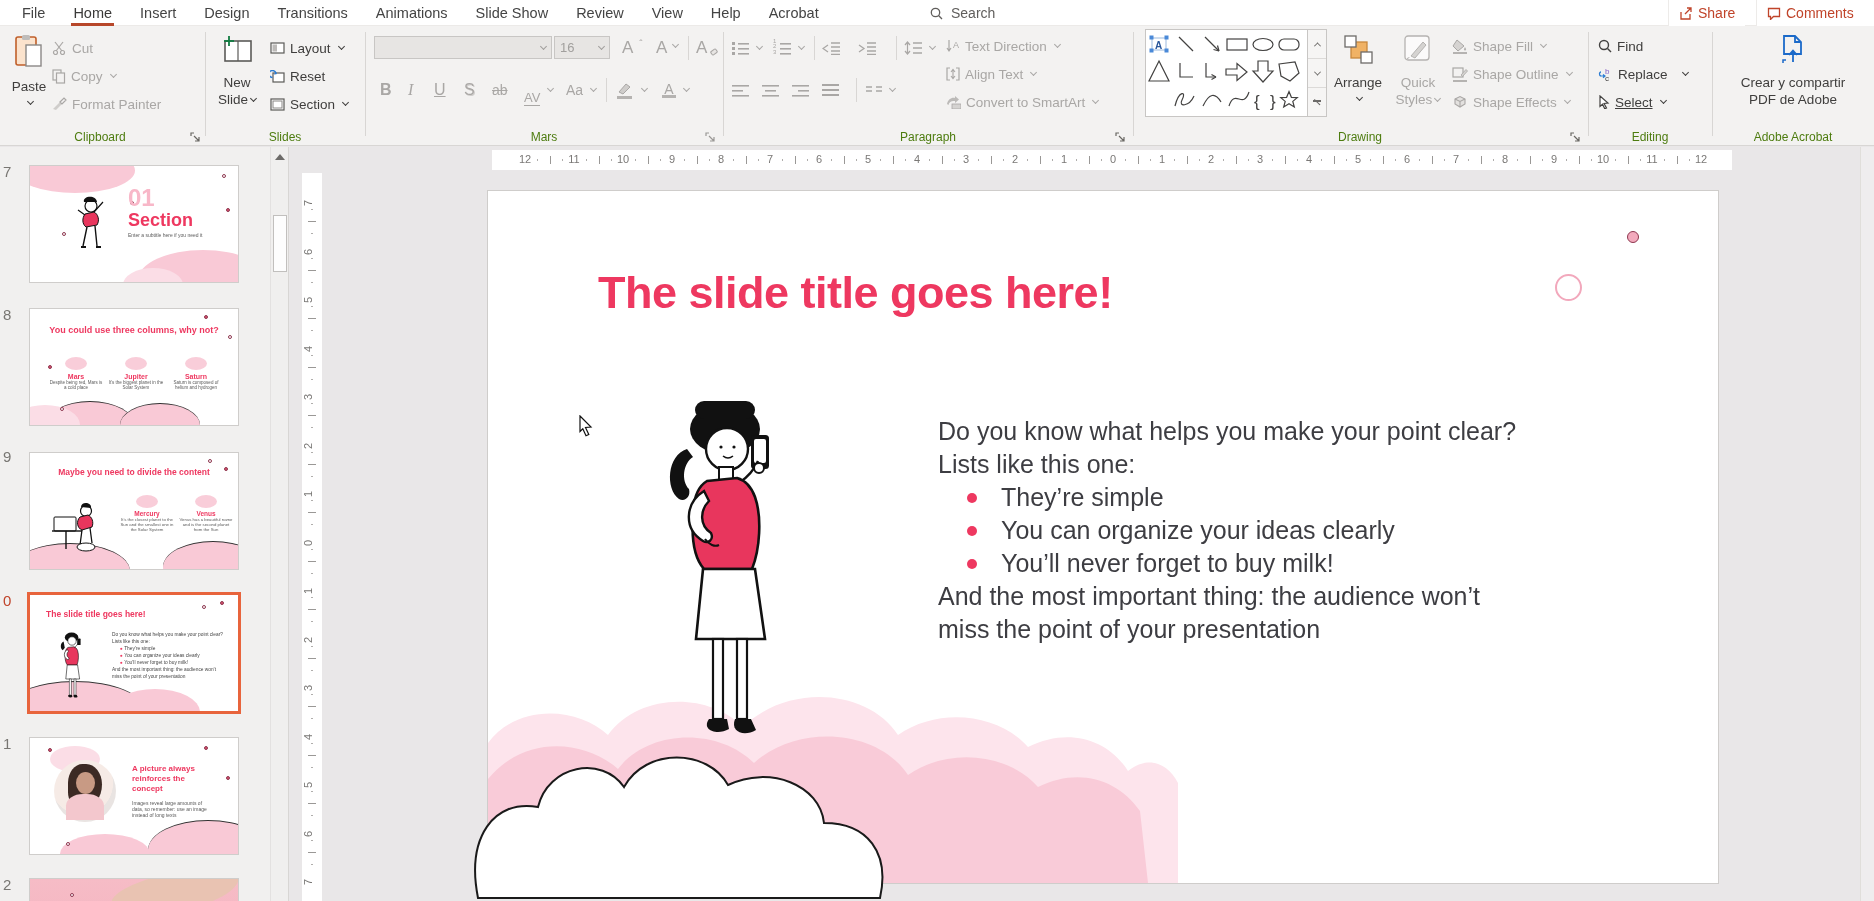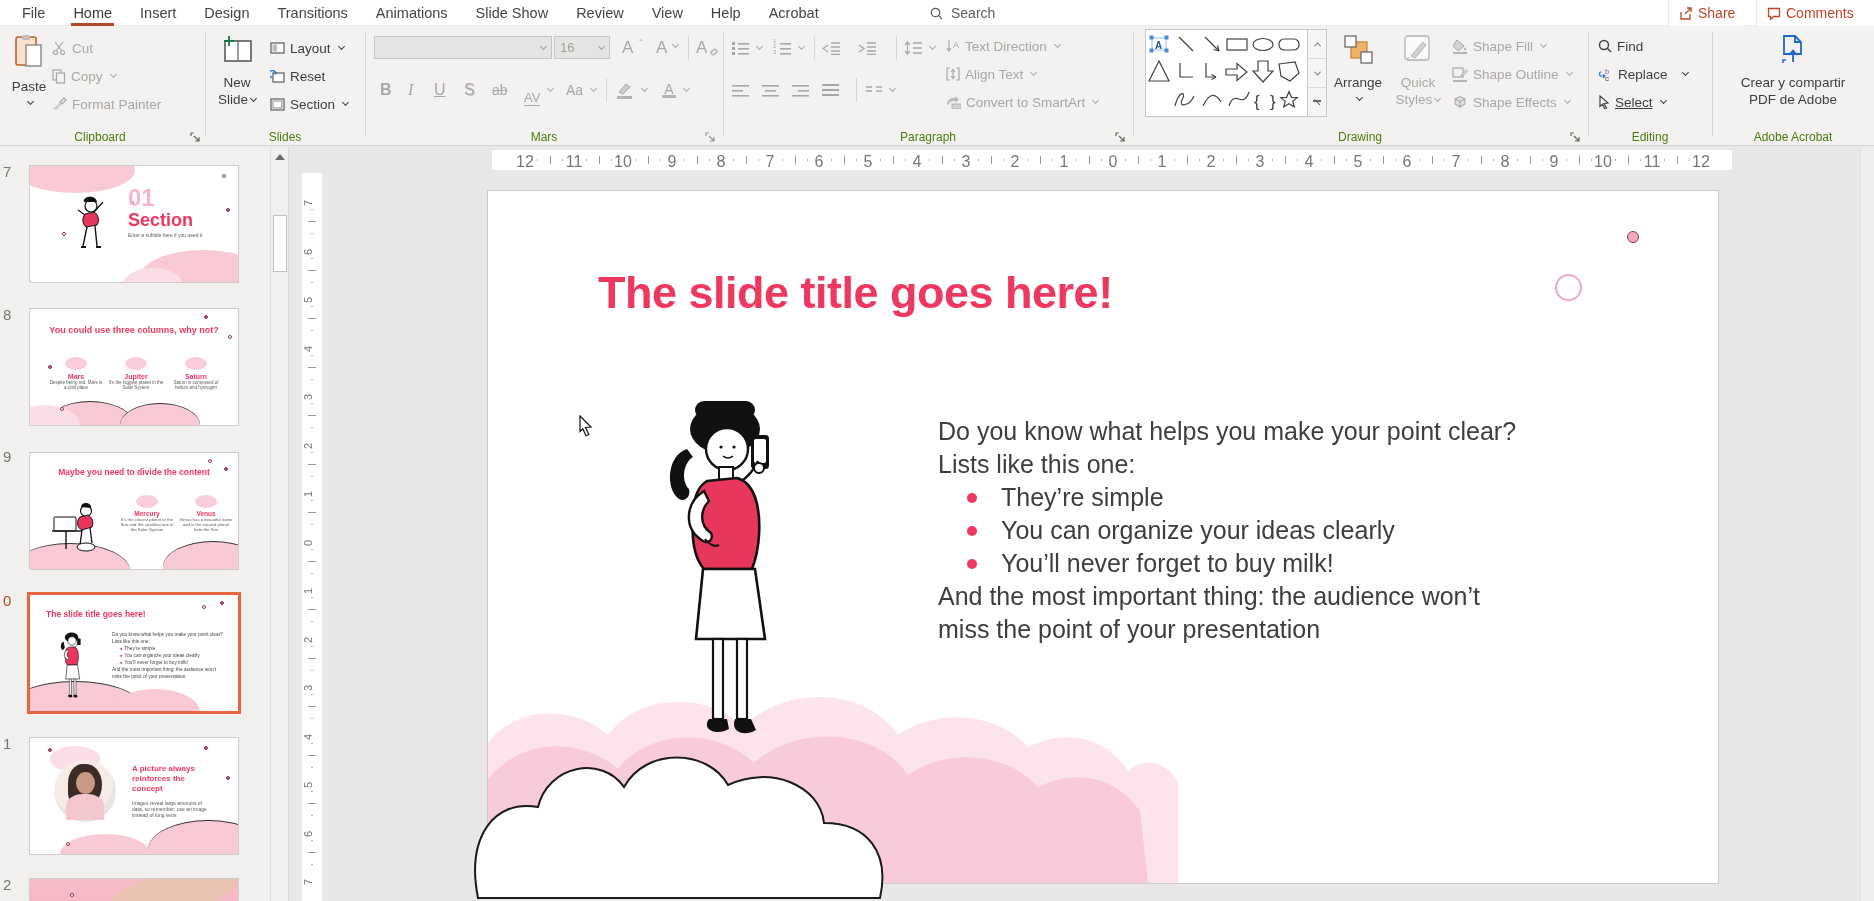--- a/index.html
+++ b/index.html
@@ -43,21 +43,21 @@
   .gal-scroll { position:absolute; left:1308px; top:3px; width:19px; height:88px; border:1px solid #c8c6c4; border-left:none; background:#f6f5f4; display:flex; flex-direction:column; }
   .gal-scroll > div { flex:1; display:flex; align-items:center; justify-content:center; border-bottom:1px solid #dcdad8; color:#6d6b69; }
   .gal-scroll > div:last-child { border-bottom:none; }
   .chev-u { width:5px;height:5px;border-left:1.3px solid #6d6b69;border-top:1.3px solid #6d6b69;transform:rotate(45deg) translate(1px,1px); }
   .chev-d { width:5px;height:5px;border-right:1.3px solid #6d6b69;border-bottom:1.3px solid #6d6b69;transform:rotate(45deg) translate(-1px,-1px); }
   .more-g { display:flex; flex-direction:column; align-items:center; gap:1px; }
   .more-g i { display:block; width:8px; height:1.4px; background:#6d6b69; }
 
   
   #hruler { position:absolute; left:492px; top:150px; width:1240px; height:20px; background:#fff; z-index:5; }
-  #hruler span { position:absolute; top:3px; transform:translateX(-50%); font-size:16px; color:#7a7876; }
+  #hruler span { position:absolute; top:3px; transform:translateX(-50%); font-size:11px; color:#7a7876; }
   #hruler i.t { position:absolute; top:6px; width:1px; height:8px; background:#9a9896; }
   #hruler i.d { position:absolute; top:9px; width:1px; height:2px; background:#b0aeac; }
   #vruler { position:absolute; left:302px; top:173px; width:20px; height:728px; background:#fff; z-index:5; }
   #vruler span { position:absolute; left:3px; transform:rotate(-90deg); font-size:11px; color:#7a7876; }
   #vruler i.t { position:absolute; left:6px; height:1px; width:8px; background:#9a9896; }
   #vruler i.d { position:absolute; left:9px; height:1px; width:2px; background:#b0aeac; }
 
   
   #pane { position:absolute; left:0; top:147px; width:270px; height:754px; background:#f1f0ef; z-index:4; }
   .thumb-num { position:absolute; left:3px; font-size:15px; color:#787672; }

